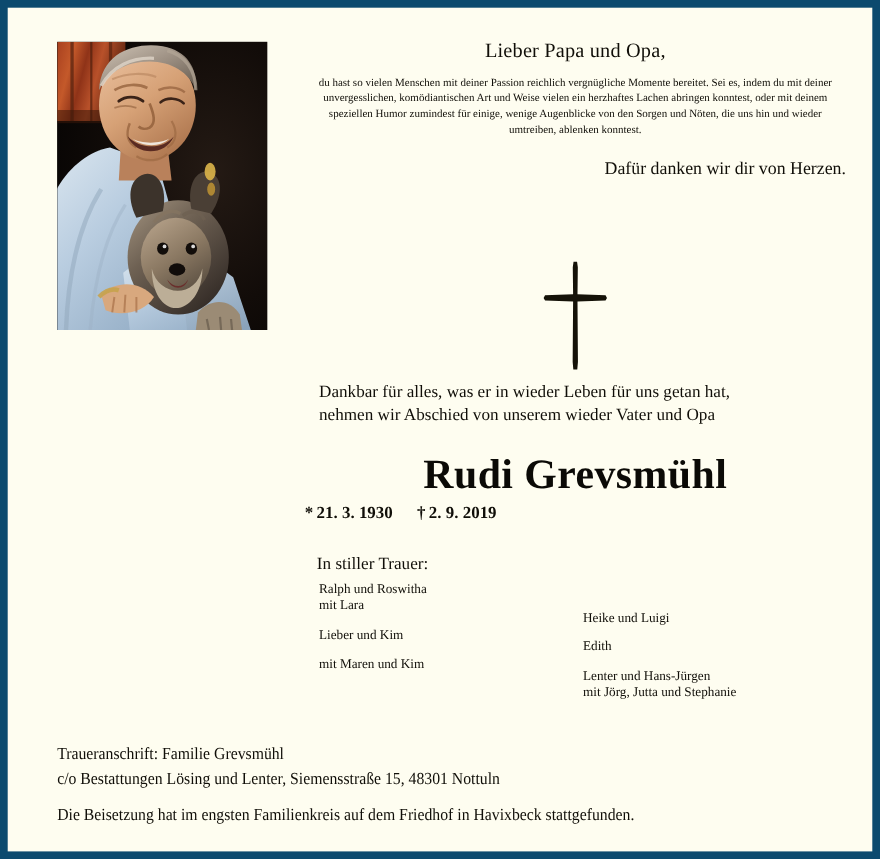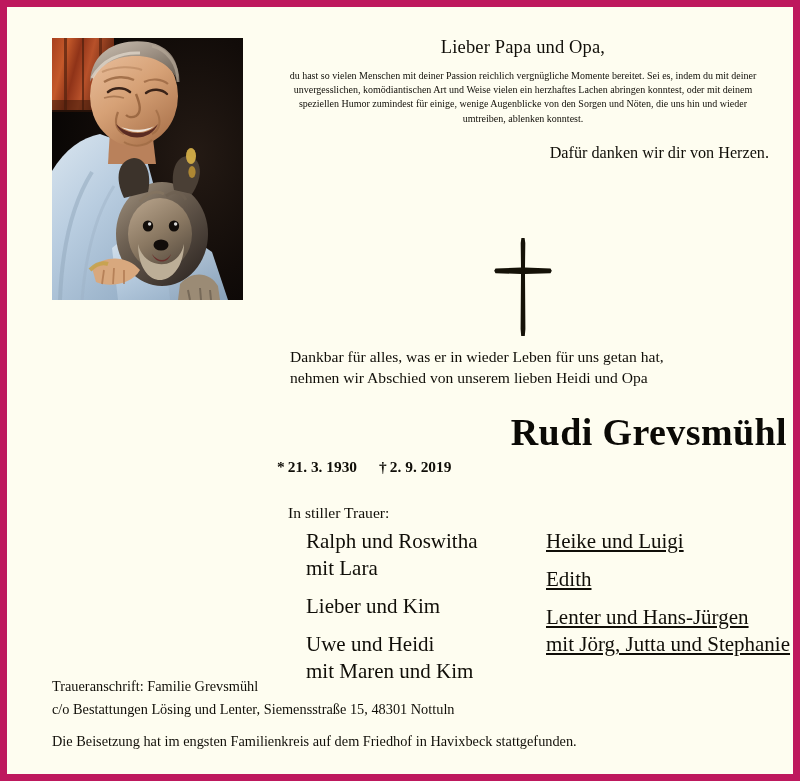--- a/index.html
+++ b/index.html
@@ -100,24 +100,24 @@
     line-height: 1.33;
     color: #100e08;
     text-align: justify;
   }
   .farewell span.l2 {
     display: block;
     text-align: left;
   }
   .name {
     position: absolute;
-    left: 288px;
+    left: 270px;
     top: 403px;
     width: 492px;
-    text-align: right;
+    text-align: center;
     font-size: 38px;
     font-weight: bold;
     letter-spacing: .4px;
     color: #0b0a06;
   }
   .dates {
     position: absolute;
     left: 270px;
     top: 451px;
     width: 492px;
@@ -134,27 +134,26 @@
   
   .mourn-head {
     position: absolute;
     left: 281px;
     top: 497px;
     font-size: 15.6px;
     color: #100e08;
   }
   .mourn-col {
     position: absolute;
-    font-size: 21px;
+    font-size: 12px;
     line-height: 1.29;
     color: #100e08;
-    margin-left: 16px;
   }
   .mourn-left  { left: 283px; top: 521px; width: 230px; }
-  .mourn-right { left: 523px; top: 521px; width: 250px; text-decoration: underline; }
+  .mourn-right { left: 523px; top: 547px; width: 250px; }
   .mourn-group { margin: 0 0 11px 0; }
   .mourn-group:last-child { margin-bottom: 0; }
   .mourn-line { display: block; white-space: nowrap; }
 
   
   .footer {
     position: absolute;
     left: 45px;
     top: 668px;
     width: 710px;
@@ -171,21 +170,21 @@
     margin-top: 11px;
     font-size: 15.4px;
     white-space: nowrap;
     transform: scaleX(.93);
     transform-origin: left center;
   }
 </style>
 </head>
 <body>
 
-<div id="notice" style="background: #be185d;">
+<div id="notice" style="background: #0c4a6e;">
   <div class="page" style="background: rgb(254, 253, 240);">
 
     <div class="photo-frame">
       <svg class="photo-canvas" viewBox="0 0 191 262" preserveAspectRatio="none">
         <defs>
           <linearGradient id="wallG" x1="0" y1="0" x2="1" y2="0.3">
             <stop offset="0%" stop-color="#a8401f"></stop>
             <stop offset="25%" stop-color="#c4592a"></stop>
             <stop offset="45%" stop-color="#8f3318"></stop>
             <stop offset="65%" stop-color="#b8512a"></stop>
@@ -313,40 +312,39 @@
         <path d="M 29.4 1 L 32.6 1 L 33.3 6 L 33.0 30.6
                  L 58.5 31.4 L 59.8 33.8 L 58.5 36.2 L 33.0 37.0
                  L 33.4 92 L 32.8 99 L 29.2 99 L 28.6 92 L 29.0 37.0
                  L 3.5 36.2 L 2.2 33.8 L 3.5 31.4 L 29.0 30.6
                  L 28.7 6 Z" fill="#151208"></path>
       </svg>
     </div>
 
     <div class="farewell">
       <span>Dankbar für alles, was er in wieder Leben für uns getan hat,</span>
-      <span class="l2">nehmen wir Abschied von unserem lieben Heidi und Opa</span>
+      <span class="l2">nehmen wir Abschied von unserem wieder Vater und Opa</span>
     </div>
 
     <div class="name">Rudi Grevsmühl</div>
     <div class="dates">
       <span>*</span><span> </span><span>21. 3. 1930</span><span class="gap"></span><span>†</span><span> </span><span>2. 9. 2019</span>
     </div>
 
     <div class="mourn-head">In stiller Trauer:</div>
 
     <div class="mourn-col mourn-left" id="mourn-left">
         <div class="mourn-group">
           <span class="mourn-line">Ralph und Roswitha</span>
           <span class="mourn-line">mit Lara</span>
         </div>
         <div class="mourn-group">
           <span class="mourn-line">Lieber und Kim</span>
         </div>
         <div class="mourn-group">
-          <span class="mourn-line">Uwe und Heidi</span>
           <span class="mourn-line">mit Maren und Kim</span>
         </div>
       </div>
     <div class="mourn-col mourn-right" id="mourn-right">
         <div class="mourn-group">
           <span class="mourn-line">Heike und Luigi</span>
         </div>
         <div class="mourn-group">
           <span class="mourn-line">Edith</span>
         </div>

